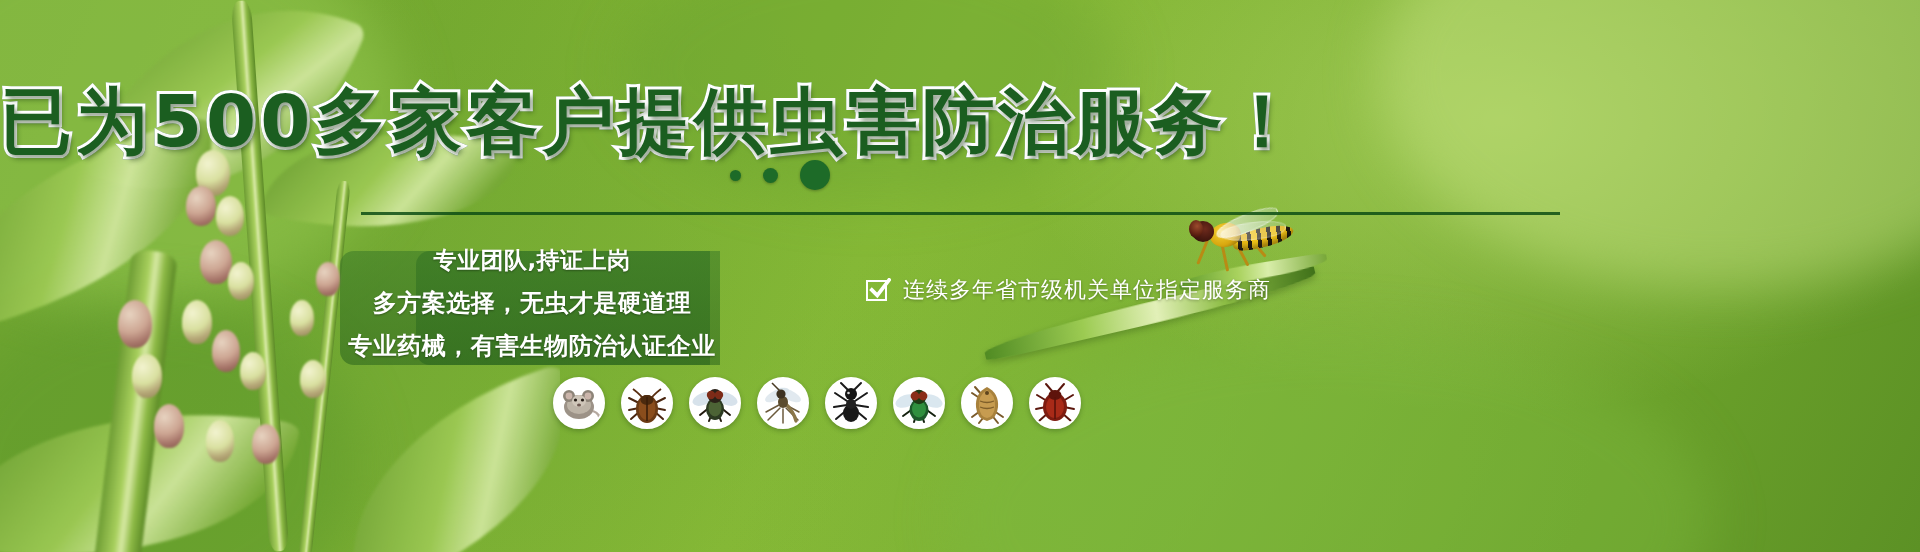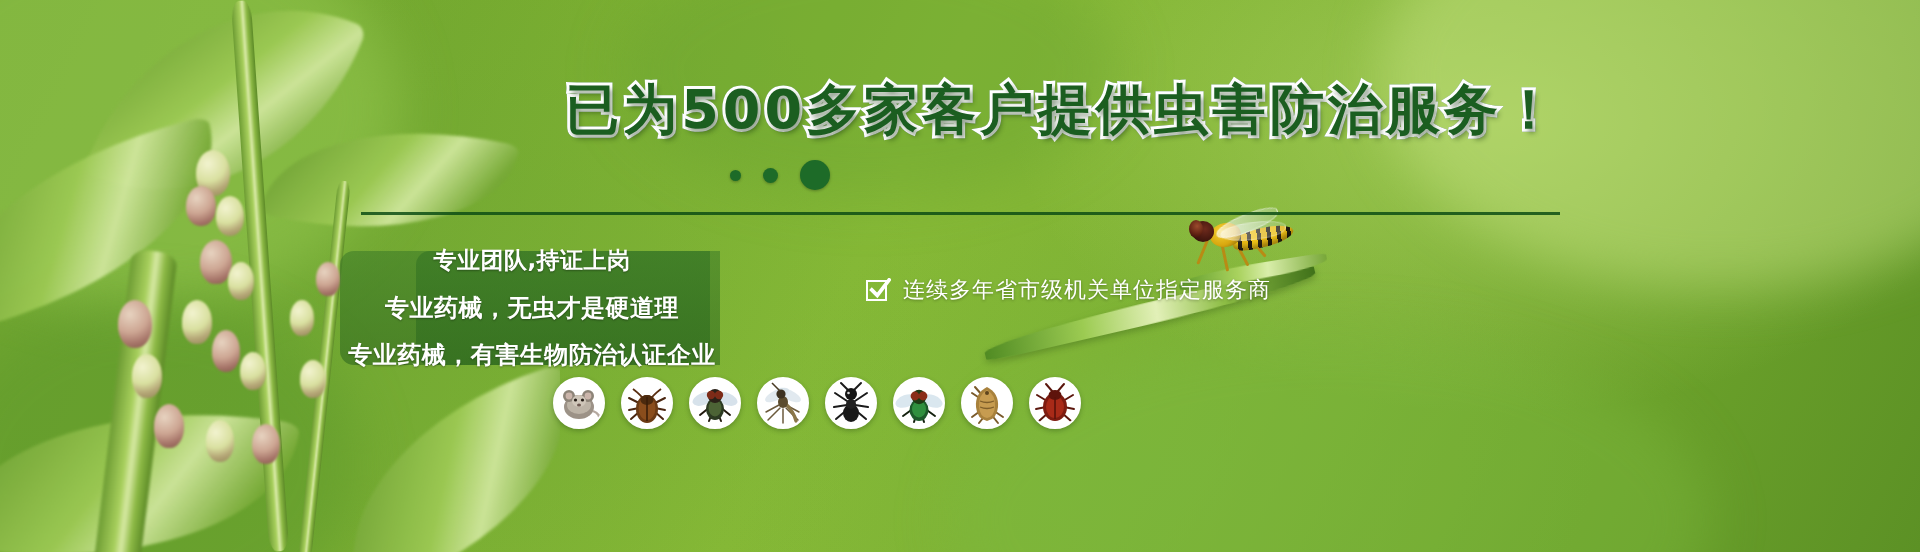--- a/index.html
+++ b/index.html
@@ -91,23 +91,23 @@
   .fly .leg {
     position:absolute; width:2.5px; background:#b98b14; border-radius:2px; transform-origin:top center;
   }
   .fly .lg1 { left:30px; top:28px; height:26px; transform:rotate(22deg); }
   .fly .lg2 { left:44px; top:30px; height:30px; transform:rotate(-12deg); }
   .fly .lg3 { left:58px; top:30px; height:27px; transform:rotate(-28deg); }
   .fly .lg4 { left:74px; top:28px; height:22px; transform:rotate(-40deg); }
 
   
   #headline {
-    position:absolute; left:0; top:74px; width:1560px; text-align:right;
+    position:absolute; left:0; top:74px; width:1560px; text-align:left;
     font-family:"DejaVu Sans", sans-serif;
-    font-size:54px; font-weight:bold; letter-spacing:4px; white-space:nowrap;
+    font-size:72px; font-weight:bold; letter-spacing:4px; white-space:nowrap;
     color:#1b5e20;
     -webkit-text-stroke:6px #ffffff; paint-order:stroke fill;
     text-shadow:3px 4px 5px rgba(20,50,12,.45);
   }
   #headline .inner {
     position:relative;
     background:linear-gradient(180deg,#2f7d32 0%,#1f6324 48%,#134a18 100%);
     -webkit-background-clip:text; background-clip:text;
   }
 
@@ -127,21 +127,21 @@
     background:linear-gradient(180deg,rgba(52,116,36,.60),rgba(44,104,30,.62));
     border-radius:14px 0 0 14px;
   }
   #panel2 {
     position:absolute; left:340px; top:251px; width:380px; height:114px;
     border-radius:14px 0 0 14px; overflow:hidden;
     background:linear-gradient(180deg,rgba(54,118,38,.52),rgba(42,100,28,.56));
   }
   #panel-text {
     position:absolute; left:340px; top:245px; width:384px; height:126px;
-    display:flex; flex-direction:column; justify-content:space-between; align-items:center;
+    display:flex; flex-direction:column; justify-content:flex-start; align-items:center;
     gap:11px; color:#ffffff; font-family:"DejaVu Sans", sans-serif; font-weight:bold;
     text-shadow:0 1px 2px rgba(0,0,0,.35);
   }
   #panel-text .ln1 { font-size:23px; letter-spacing:.5px; }
   #panel-text .ln2 { font-size:24px; letter-spacing:.5px; }
   #panel-text .ln3 { font-size:24px; letter-spacing:.5px; }
 
   
   #bullets { position:absolute; left:866px; top:275px; display:flex; flex-direction:column; gap:30px; }
   .bullet { display:flex; align-items:center; gap:13px; }
@@ -229,21 +229,21 @@
     <span class="d dM"></span>
     <span class="d dL"></span>
   </div>
 
   <div id="rule"></div>
 
   <div id="panel2"></div>
   <div id="panel"></div>
   <div id="panel-text">
     <div class="ln1">专业团队,持证上岗</div>
-    <div class="ln2">专业药械，无虫才是硬道理</div>
+    <div class="ln2">多方案选择，无虫才是硬道理</div>
     <div class="ln3">专业药械，有害生物防治认证企业</div>
   </div>
 
   <div id="bullets">
     <div class="bullet">
       <span class="chk">
         <span class="bx"></span>
         <svg class="tick" viewBox="0 0 24 24">
             <path d="M3 13 L9 19 L22 2" fill="none" stroke="#ffffff" stroke-width="4" stroke-linecap="square"></path>
           </svg>

